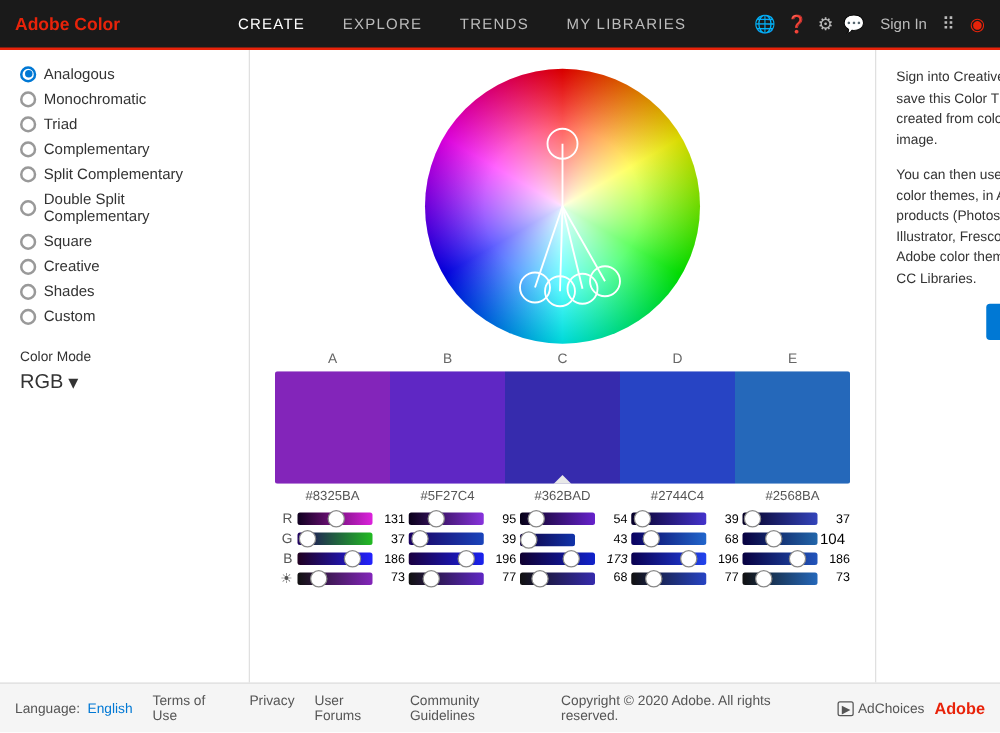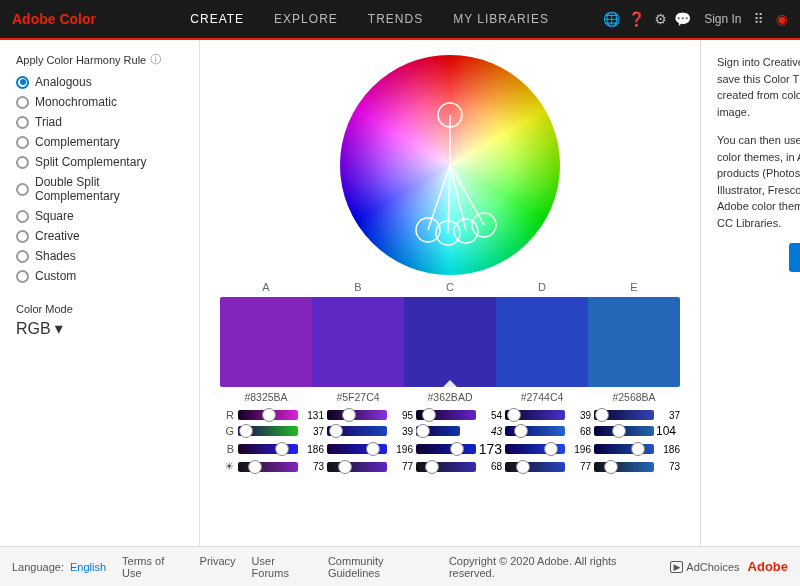--- a/index.html
+++ b/index.html
@@ -114,24 +114,20 @@
     </div>
     <span>Sign In</span>
     <button class="icon-btn">⠿</button>
     <button class="icon-btn" style="color:#e8230a;">◉</button>
   </div>
 </div>
 
 <div id="main">
 
   <div id="left-panel">
-    <div class="rule-label">
-      <span>Apply Color Harmony Rule</span>
-      <span style="font-size:11px;color:#888;cursor:pointer;">ⓘ</span>
-    </div>
 
     <div class="radio-item">
       <div class="radio-circle selected"></div>
       <span>Analogous</span>
     </div>
     <div class="radio-item">
       <div class="radio-circle"></div>
       <span>Monochromatic</span>
     </div>
     <div class="radio-item">
@@ -272,21 +268,21 @@
               <div class="slider-thumb" style="left:calc(14% - 7px);"></div>
             </div>
             <span style="width:24px;text-align:right;font-size:10px;">37</span>
           </div>
           <div style="flex:1;display:flex;align-items:center;gap:2px;">
             <div style="flex:1;height:10px;border-radius:2px;background:linear-gradient(to right,#1a0060,#1a44bb);position:relative;">
               <div class="slider-thumb" style="left:calc(15% - 7px);"></div>
             </div>
             <span style="width:24px;text-align:right;font-size:10px;">39</span>
           </div>
-          <div style="flex:1;display:flex;align-items:center;gap:18px;font-style:italic;">
+          <div style="flex:1;display:flex;align-items:flex-end;gap:18px;">
             <div style="flex:1;height:10px;border-radius:2px;background:linear-gradient(to right,#100040,#1133aa);position:relative;">
               <div class="slider-thumb" style="left:calc(17% - 7px);"></div>
             </div>
             <span style="width:24px;text-align:right;font-size:10px;">43</span>
           </div>
           <div style="flex:1;display:flex;align-items:center;gap:2px;">
             <div style="flex:1;height:10px;border-radius:2px;background:linear-gradient(to right,#0a0060,#2266cc);position:relative;">
               <div class="slider-thumb" style="left:calc(27% - 7px);"></div>
             </div>
             <span style="width:24px;text-align:right;font-size:10px;">68</span>
@@ -312,21 +308,21 @@
           <div style="flex:1;display:flex;align-items:center;gap:2px;">
             <div style="flex:1;height:10px;border-radius:2px;background:linear-gradient(to right,#1a0040,#1a22ee);position:relative;">
               <div class="slider-thumb" style="left:calc(77% - 7px);"></div>
             </div>
             <span style="width:24px;text-align:right;font-size:10px;">196</span>
           </div>
           <div style="flex:1;display:flex;align-items:center;gap:2px;">
             <div style="flex:1;height:10px;border-radius:2px;background:linear-gradient(to right,#100030,#1122cc);position:relative;">
               <div class="slider-thumb" style="left:calc(68% - 7px);"></div>
             </div>
-            <span style="width:24px;text-align:right;font-size:14px;">173</span>
+            <span style="width:24px;text-align:right;font-size:10px;font-style:italic;">173</span>
           </div>
           <div style="flex:1;display:flex;align-items:center;gap:2px;">
             <div style="flex:1;height:10px;border-radius:2px;background:linear-gradient(to right,#0a0050,#2244ee);position:relative;">
               <div class="slider-thumb" style="left:calc(77% - 7px);"></div>
             </div>
             <span style="width:24px;text-align:right;font-size:10px;">196</span>
           </div>
           <div style="flex:1;display:flex;align-items:center;gap:2px;">
             <div style="flex:1;height:10px;border-radius:2px;background:linear-gradient(to right,#080040,#2255bb);position:relative;">
               <div class="slider-thumb" style="left:calc(73% - 7px);"></div>

